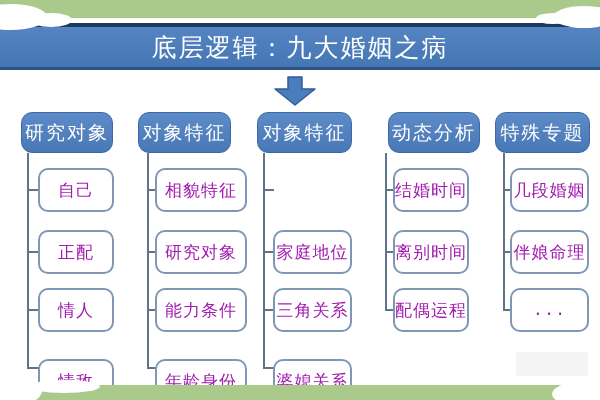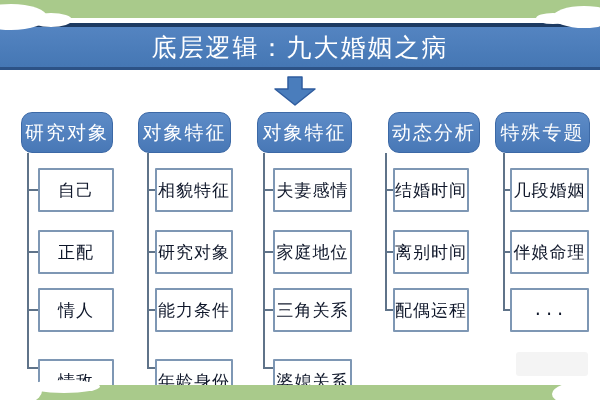--- a/index.html
+++ b/index.html
@@ -43,24 +43,24 @@
   .vline{position:absolute;width:2px;background:#5f7389;top:153px;z-index:1;}
   .v1{left:27px;height:215px}.v2{left:147px;height:215px}.v3{left:263px;height:215px}
   .v4{left:385px;height:158px}.v5{left:503px;height:158px}
   .hstub{position:absolute;height:2px;background:#5f7389;z-index:1;}
   .s1{left:27px;width:12px}.s2{left:147px;width:9px}.s3{left:263px;width:11px}
   .s4{left:385px;width:9px}.s5{left:503px;width:8px}
   .sr1{top:189px}.sr2{top:251px}.sr3{top:309px}.sr4{top:367px}
 
   
   .box{position:absolute;height:44px;background:#ffffff;box-sizing:border-box;
-       border:2px solid #7e97b4;border-radius:1px;
+       border:2px solid #7e97b4;border-radius:10px;
        display:flex;align-items:center;justify-content:center;
-       font-size:17px;color:#0f172a;letter-spacing:1px;z-index:2;}
-  .bx1{left:38px;width:76px}.bx2{left:155px;width:78px}.bx3{left:273px;width:79px}
+       font-size:17px;color:#a21caf;letter-spacing:1px;z-index:2;}
+  .bx1{left:38px;width:76px}.bx2{left:155px;width:92px}.bx3{left:273px;width:79px}
   .bx4{left:393px;width:76px}.bx5{left:510px;width:79px}
   .r1{top:168px}.r2{top:230px}.r3{top:288px}.r4{top:359px}
 
   
   .wm{position:absolute;left:516px;top:352px;width:72px;height:24px;
       background:#f4f4f4;border-radius:3px;z-index:1;}
 </style>
 </head>
 <body>
 
@@ -119,23 +119,20 @@
     </div>
 
   <div class="chead h3">
     <span>对象特征</span>
   </div>
   <div class="vline v3"></div>
   <div class="hstub s3 sr1"></div>
   <div class="hstub s3 sr2"></div>
   <div class="hstub s3 sr3"></div>
   <div class="hstub s3 sr4"></div>
-  <div class="box bx3 r1">
-      <span>夫妻感情</span>
-    </div>
   <div class="box bx3 r2">
       <span>家庭地位</span>
     </div>
   <div class="box bx3 r3">
       <span>三角关系</span>
     </div>
   <div class="box bx3 r4">
       <span>婆媳关系</span>
     </div>
 

